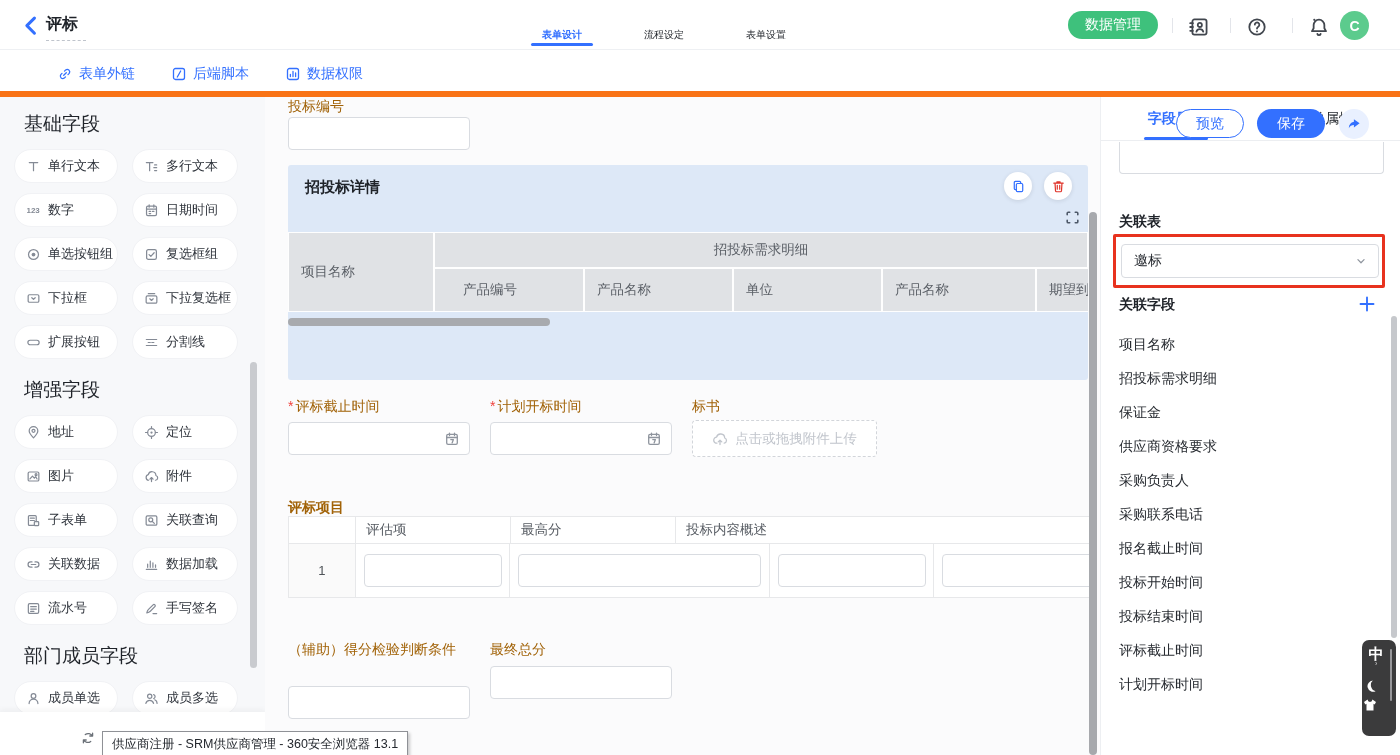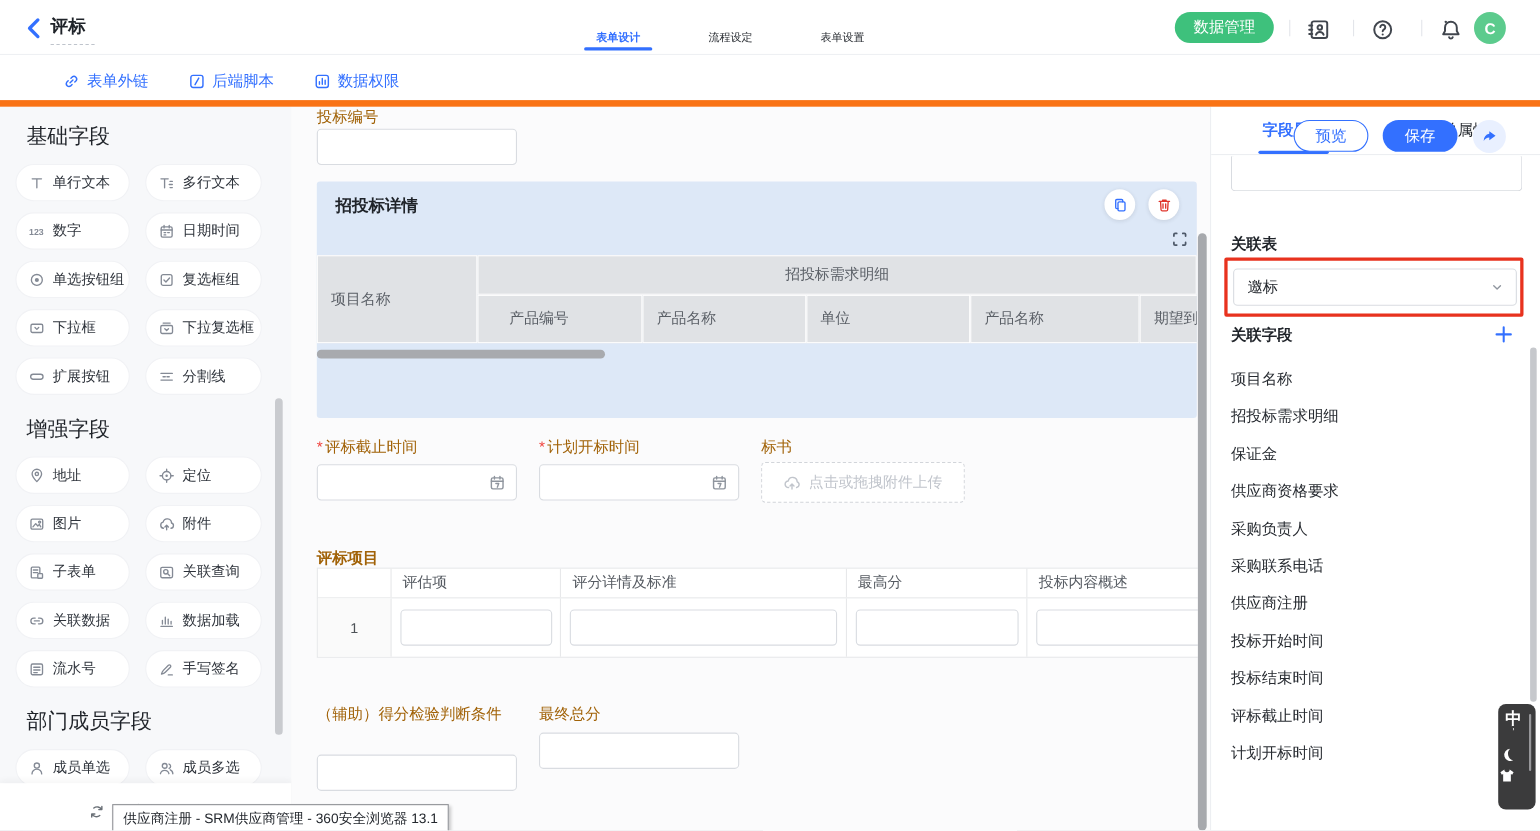--- a/index.html
+++ b/index.html
@@ -464,21 +464,20 @@
           </svg>
         </span>
       <span>点击或拖拽附件上传</span>
     </div>
 
     <span class="f-label" style="left:23px;top:402px;font-weight:700">评标项目</span>
     <div class="etable">
       <div class="hd">
         <div style="width:67px"></div>
         <div style="width:155px">评估项</div>
-        <div style="width:260px">评分详情及标准</div>
         <div style="width:165px">最高分</div>
         <div style="width:173px;border-right:none">投标内容概述</div>
       </div>
       <div class="bd">
         <div class="idx">1</div>
         <div class="cel" style="width:155px">
             <div class="cin" style="width:138px"></div>
           </div>
         <div class="cel" style="width:260px">
             <div class="cin" style="width:243px"></div>
@@ -521,21 +520,21 @@
     <span class="rp-plus"><svg viewBox="0 0 16 16" width="100%" height="100%" fill="none" stroke="currentColor" stroke-width="1.3" stroke-linecap="round" stroke-linejoin="round">
           <path d="M8 2.8v10.4M2.8 8h10.4" stroke-width="1.5"></path>
         </svg></span>
     <div class="rp-list">
         <div class="rp-item">项目名称</div>
         <div class="rp-item">招投标需求明细</div>
         <div class="rp-item">保证金</div>
         <div class="rp-item">供应商资格要求</div>
         <div class="rp-item">采购负责人</div>
         <div class="rp-item">采购联系电话</div>
-        <div class="rp-item">供应商注册</div>
+        <div class="rp-item">报名截止时间</div>
         <div class="rp-item">投标开始时间</div>
         <div class="rp-item">投标结束时间</div>
         <div class="rp-item">评标截止时间</div>
         <div class="rp-item">计划开标时间</div>
       </div>
 
   </div>
   <div class="rp-scroll"></div>
 
   <div class="tooltip">供应商注册 - SRM供应商管理 - 360安全浏览器 13.1</div>

